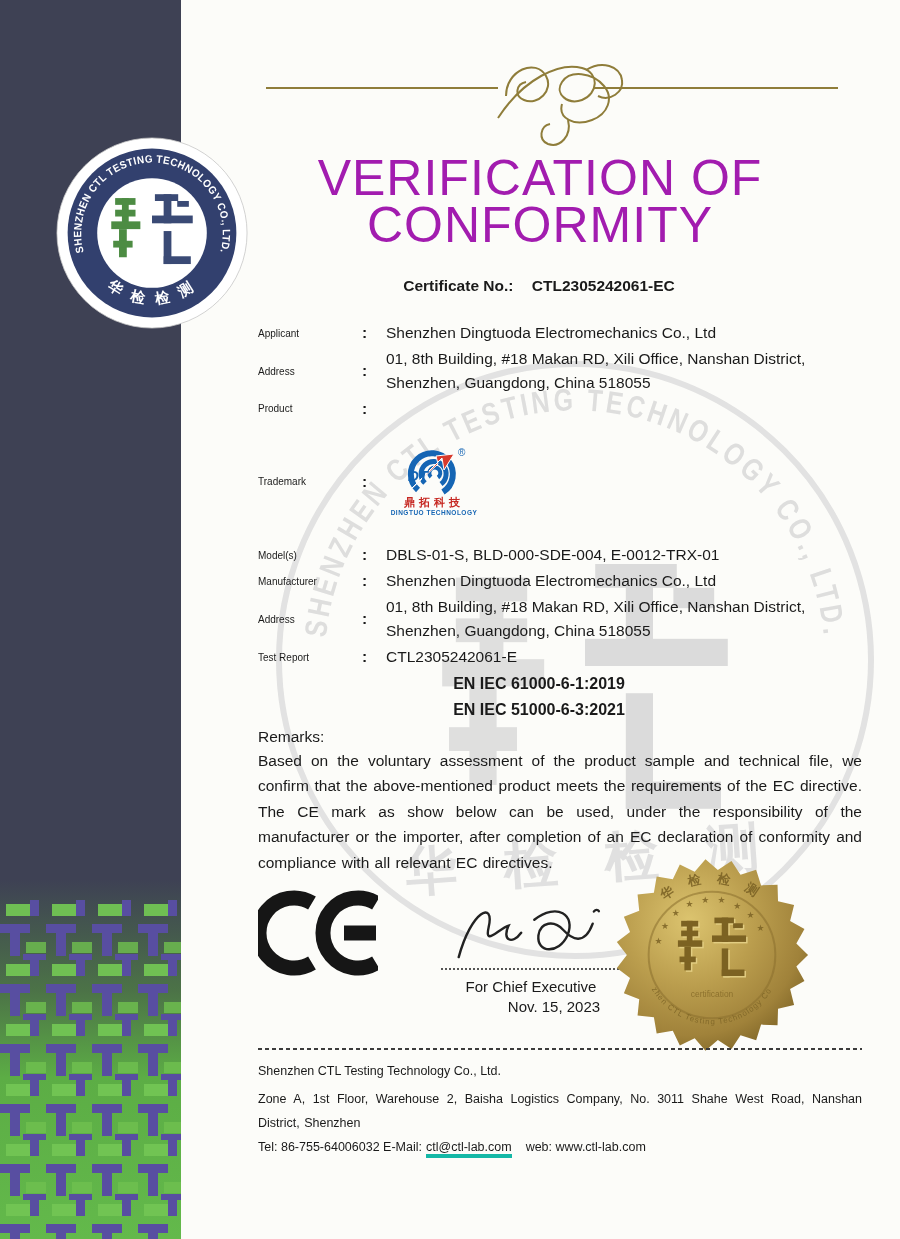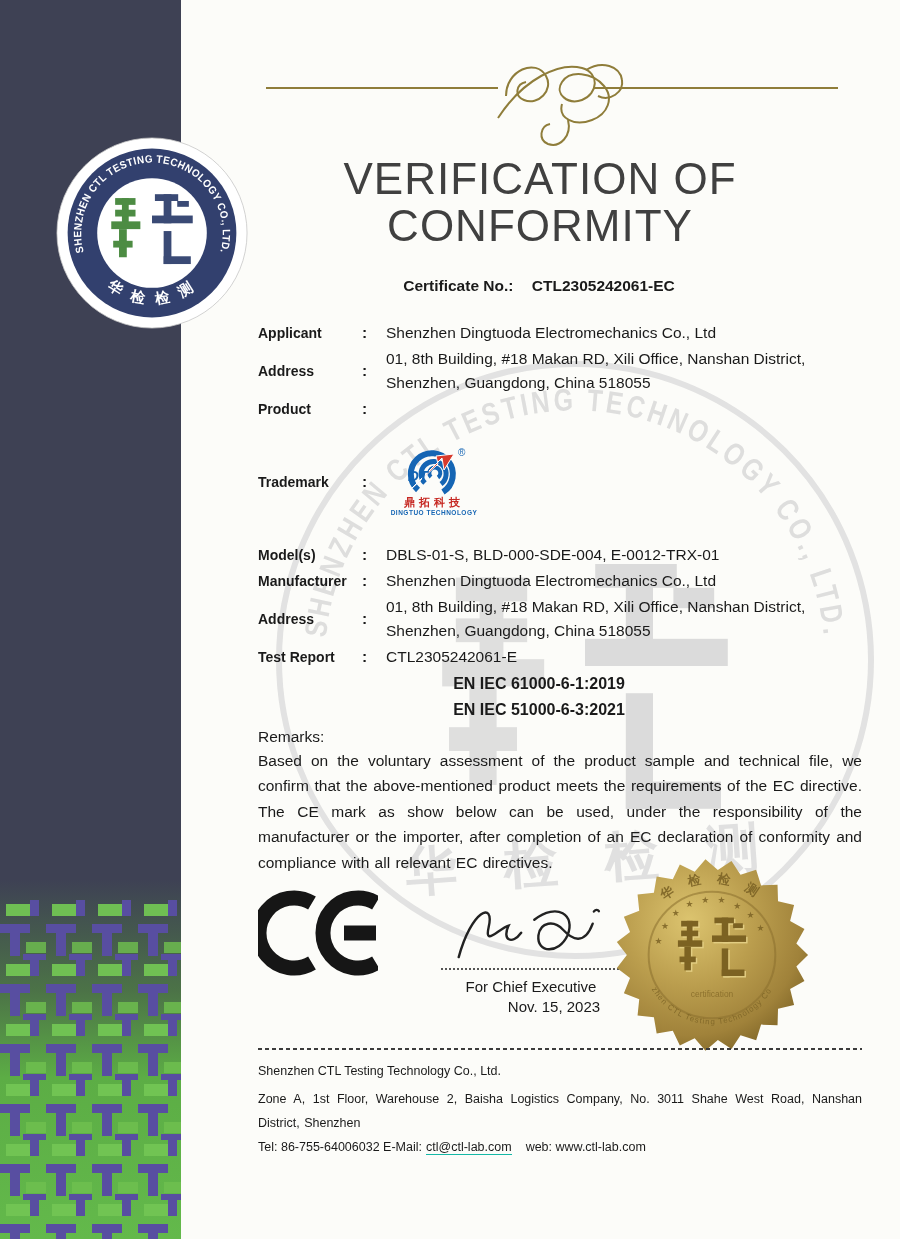--- a/index.html
+++ b/index.html
@@ -7,27 +7,27 @@
         overflow:hidden;font-family:"Liberation Sans",sans-serif;color:#1a1a1a;}
   
   .sidebar{position:absolute;left:0;top:0;width:181px;height:1239px;
            background:linear-gradient(180deg,#3e4154 0%,#3e4154 71%,#4c7347 80%,#5cad45 87%,#63b94b 100%);}
   .sidebar svg{position:absolute;left:0;bottom:0;display:block;}
   .badge{position:absolute;left:55px;top:136px;}
   .watermark{position:absolute;left:245px;top:350px;opacity:.85;pointer-events:none;}
   .ornament{position:absolute;left:0;top:0;}
   
   .content{position:absolute;left:258px;top:0;width:604px;}
-  .title{margin-top:155px;text-align:center;margin-right:40px;font-size:44px;letter-spacing:1px;
-         line-height:47px;color:#404040;}
+  .title{margin-top:155px;text-align:center;margin-right:40px;font-size:50px;letter-spacing:1px;
+         line-height:47px;color:#a21caf;}
   .certline{margin-top:28px;text-align:center;margin-right:42px;font-size:15.5px;font-weight:bold;}
   .certline .cv{margin-left:14px;}
   .fields{margin-top:26px;}
   .frow{display:flex;align-items:center;margin-bottom:2px;min-height:23px;}
-  .flabel{width:104px;font-weight:bold;font-size:14px;}
+  .flabel{width:104px;font-weight:normal;font-size:10px;}
   .fcolon{width:24px;font-weight:bold;font-size:15.5px;}
   .fvalue{flex:1;font-size:15.5px;line-height:24px;white-space:pre-line;}
   .tmrow{min-height:72px;}
   .tmlogo{display:flex;flex-direction:column;align-items:center;width:96px;}
   .tm-cn{color:#c62822;font-size:11px;font-weight:bold;letter-spacing:4px;line-height:12px;}
   .tm-en{color:#1565b4;font-size:6.5px;font-weight:bold;letter-spacing:.5px;line-height:9px;}
   .compliance{margin-top:11px;font-size:15.5px;line-height:23px;}
   .directive{font-weight:bold;}
   .standards{margin-top:2px;margin-right:42px;text-align:center;font-weight:bold;font-size:16px;line-height:26px;}
   .remarks-label{margin-top:5px;font-size:15.5px;}
@@ -36,21 +36,21 @@
   .sigblock{margin-left:30px;width:180px;}
   .sigline{height:2px;background:repeating-linear-gradient(90deg,#555 0 2px,transparent 2px 4px);margin-top:-6px;}
   .sigfor{margin-top:8px;text-align:center;font-size:15px;}
   .sigdate{margin-top:3px;text-align:center;font-size:15px;padding-left:46px;}
   .seal{position:absolute;left:613px;top:856px;}
   .footer{position:absolute;left:258px;top:1048px;width:604px;}
   .dashline{height:2px;background:repeating-linear-gradient(90deg,#3c3c3c 0 4px,transparent 4px 7px);}
   .f-company{margin-top:14px;font-size:12.5px;}
   .f-address{margin-top:9px;font-size:12.5px;line-height:24px;text-align:justify;word-spacing:1px;}
   .f-tel{margin-top:5px;font-size:12.5px;}
-  .f-email{border-bottom:1px solid #14b8a6;margin-left:4px;}
+  .f-email{border-bottom:4px solid #14b8a6;margin-left:4px;}
   .f-web{margin-left:14px;}
 </style>
 </head>
 <body>
 
 <div class="page">
 
   <svg width="0" height="0" style="position:absolute">
     <defs>
       <g id="glyph-left">

